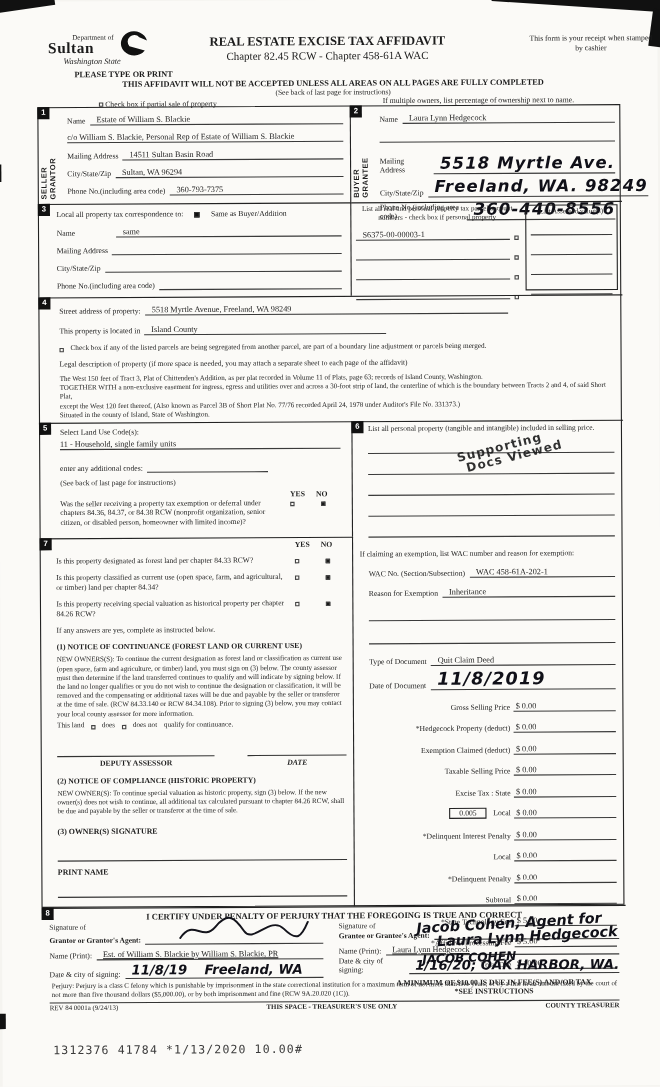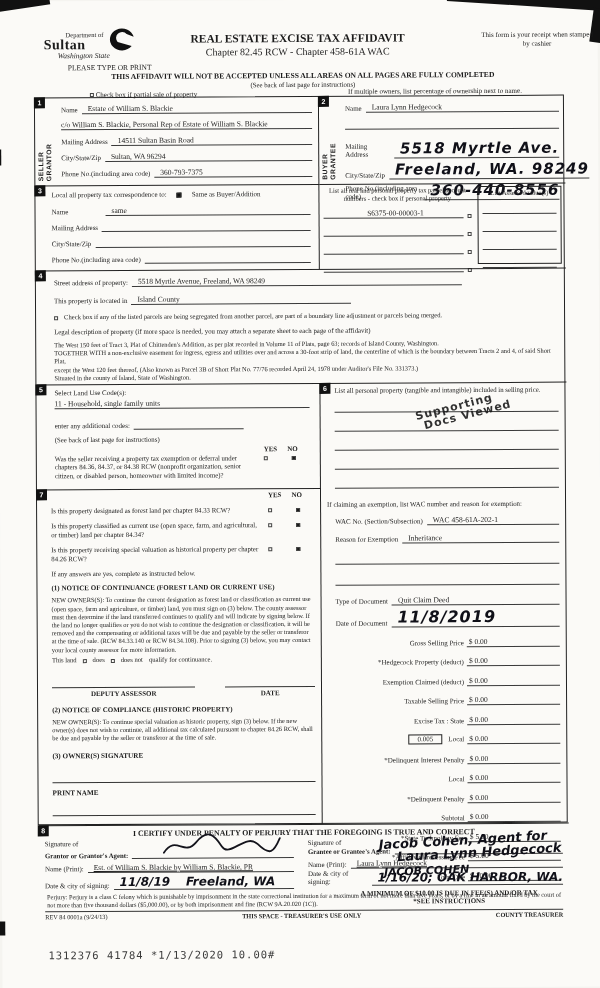--- a/index.html
+++ b/index.html
@@ -20,21 +20,21 @@
   .ctr { text-align:center; }
 
   
   #logo-dept { left:68px; top:30px; font-size:6.5px; }
   #logo-rev { left:46px; top:36px; font-size:14px; font-weight:bold; letter-spacing:0.5px; }
   #logo-wa { left:60px; top:50px; font-size:7.5px; font-style:italic; }
   #logo-swoosh { left:106px; top:24px; }
   #hdr-title { left:150px; top:32px; width:300px; font-size:11.5px; font-weight:bold; text-align:center; }
   #hdr-sub { left:150px; top:46px; width:300px; font-size:10px; text-align:center; }
   #hdr-receipt { left:482px; top:32px; width:115px; font-size:7px; text-align:center; line-height:1.35; }
-  #hdr-print { left:38px; top:62px; font-size:7.5px; font-weight:normal;padding-left:32px; }
+  #hdr-print { left:38px; top:62px; font-size:7.5px; font-weight:bold;padding-left:32px; }
   #hdr-warning { left:90px; top:71px; width:430px; font-size:7.6px; font-weight:bold; text-align:center; }
   #hdr-seeback { left:90px; top:81px; width:430px; font-size:6.8px; text-align:center; }
   #hdr-partial { left:92px; top:90px; font-size:7px; }
   #hdr-multi { left:350px; top:88px; font-size:7px; }
 
   
   #form-box { position:absolute; left:36px; top:96px; width:530px; height:728px; border:1.5px solid #222; }
   .cell { position:absolute; }
   #seller-cell { left:0; top:0; width:284px; height:87px; border-right:1px solid #222; }
   #buyer-cell { left:284px; top:0; width:246px; height:87px; }
@@ -192,21 +192,21 @@
           <span>Phone No.(including area code)</span>
           <span class="fill"></span>
         </div>
       </div>
     </div>
 
     <div class="cell" id="parcel-cell">
       <div style="position:absolute; left:4px; top:2px; width:148px;">
         <div class="ctr" style="font-size:6.5px; line-height:1.25;">List all real and personal property tax parcel account numbers - check box if personal property</div>
         <div class="frow" style="margin-top:6px;">
-          <span class="fill" style="text-align:center; padding-right:2px;">S6375-00-00003-1</span>
+          <span class="fill" style="text-align:left; padding-right:2px;">S6375-00-00003-1</span>
           <span class="cbdot"></span>
         </div>
         <div class="frow" style="margin-top:9px;">
             <span class="fill"></span>
             <span class="cbdot"></span>
           </div>
         <div class="frow" style="margin-top:9px;">
             <span class="fill"></span>
             <span class="cbdot"></span>
           </div>
@@ -404,21 +404,21 @@
           <span>does</span>
           <span class="cbdot"></span>
           <span>does not</span>
           <span>qualify for continuance.</span>
         </div>
         <div style="display:flex; gap:30px; margin-top:24px;">
           <div style="flex:1.6;">
             <div class="sigline"></div>
             <div class="ctr b" style="font-size:7px; margin-top:2px;">DEPUTY ASSESSOR</div>
           </div>
-          <div style="flex:1;">
+          <div style="flex:1;font-style:italic;">
             <div class="sigline"></div>
             <div class="ctr b" style="font-size:7px; margin-top:2px;">DATE</div>
           </div>
         </div>
         <div class="b" style="font-size:7px; margin-top:8px;">(2) NOTICE OF COMPLIANCE (HISTORIC PROPERTY)</div>
         <div class="body-txt" style="margin-top:4px;">NEW OWNER(S): To continue special valuation as historic property, sign (3) below. If the new owner(s) does not wish to continue, all additional tax calculated pursuant to chapter 84.26 RCW, shall be due and payable by the seller or transferor at the time of sale.</div>
         <div class="b" style="font-size:7.2px; margin-top:10px;">(3) OWNER(S) SIGNATURE</div>
         <div class="sigline" style="margin-top:22px;"></div>
         <div class="b" style="font-size:7.2px; margin-top:6px;">PRINT NAME</div>
         <div class="sigline" style="margin-top:18px;"></div>

